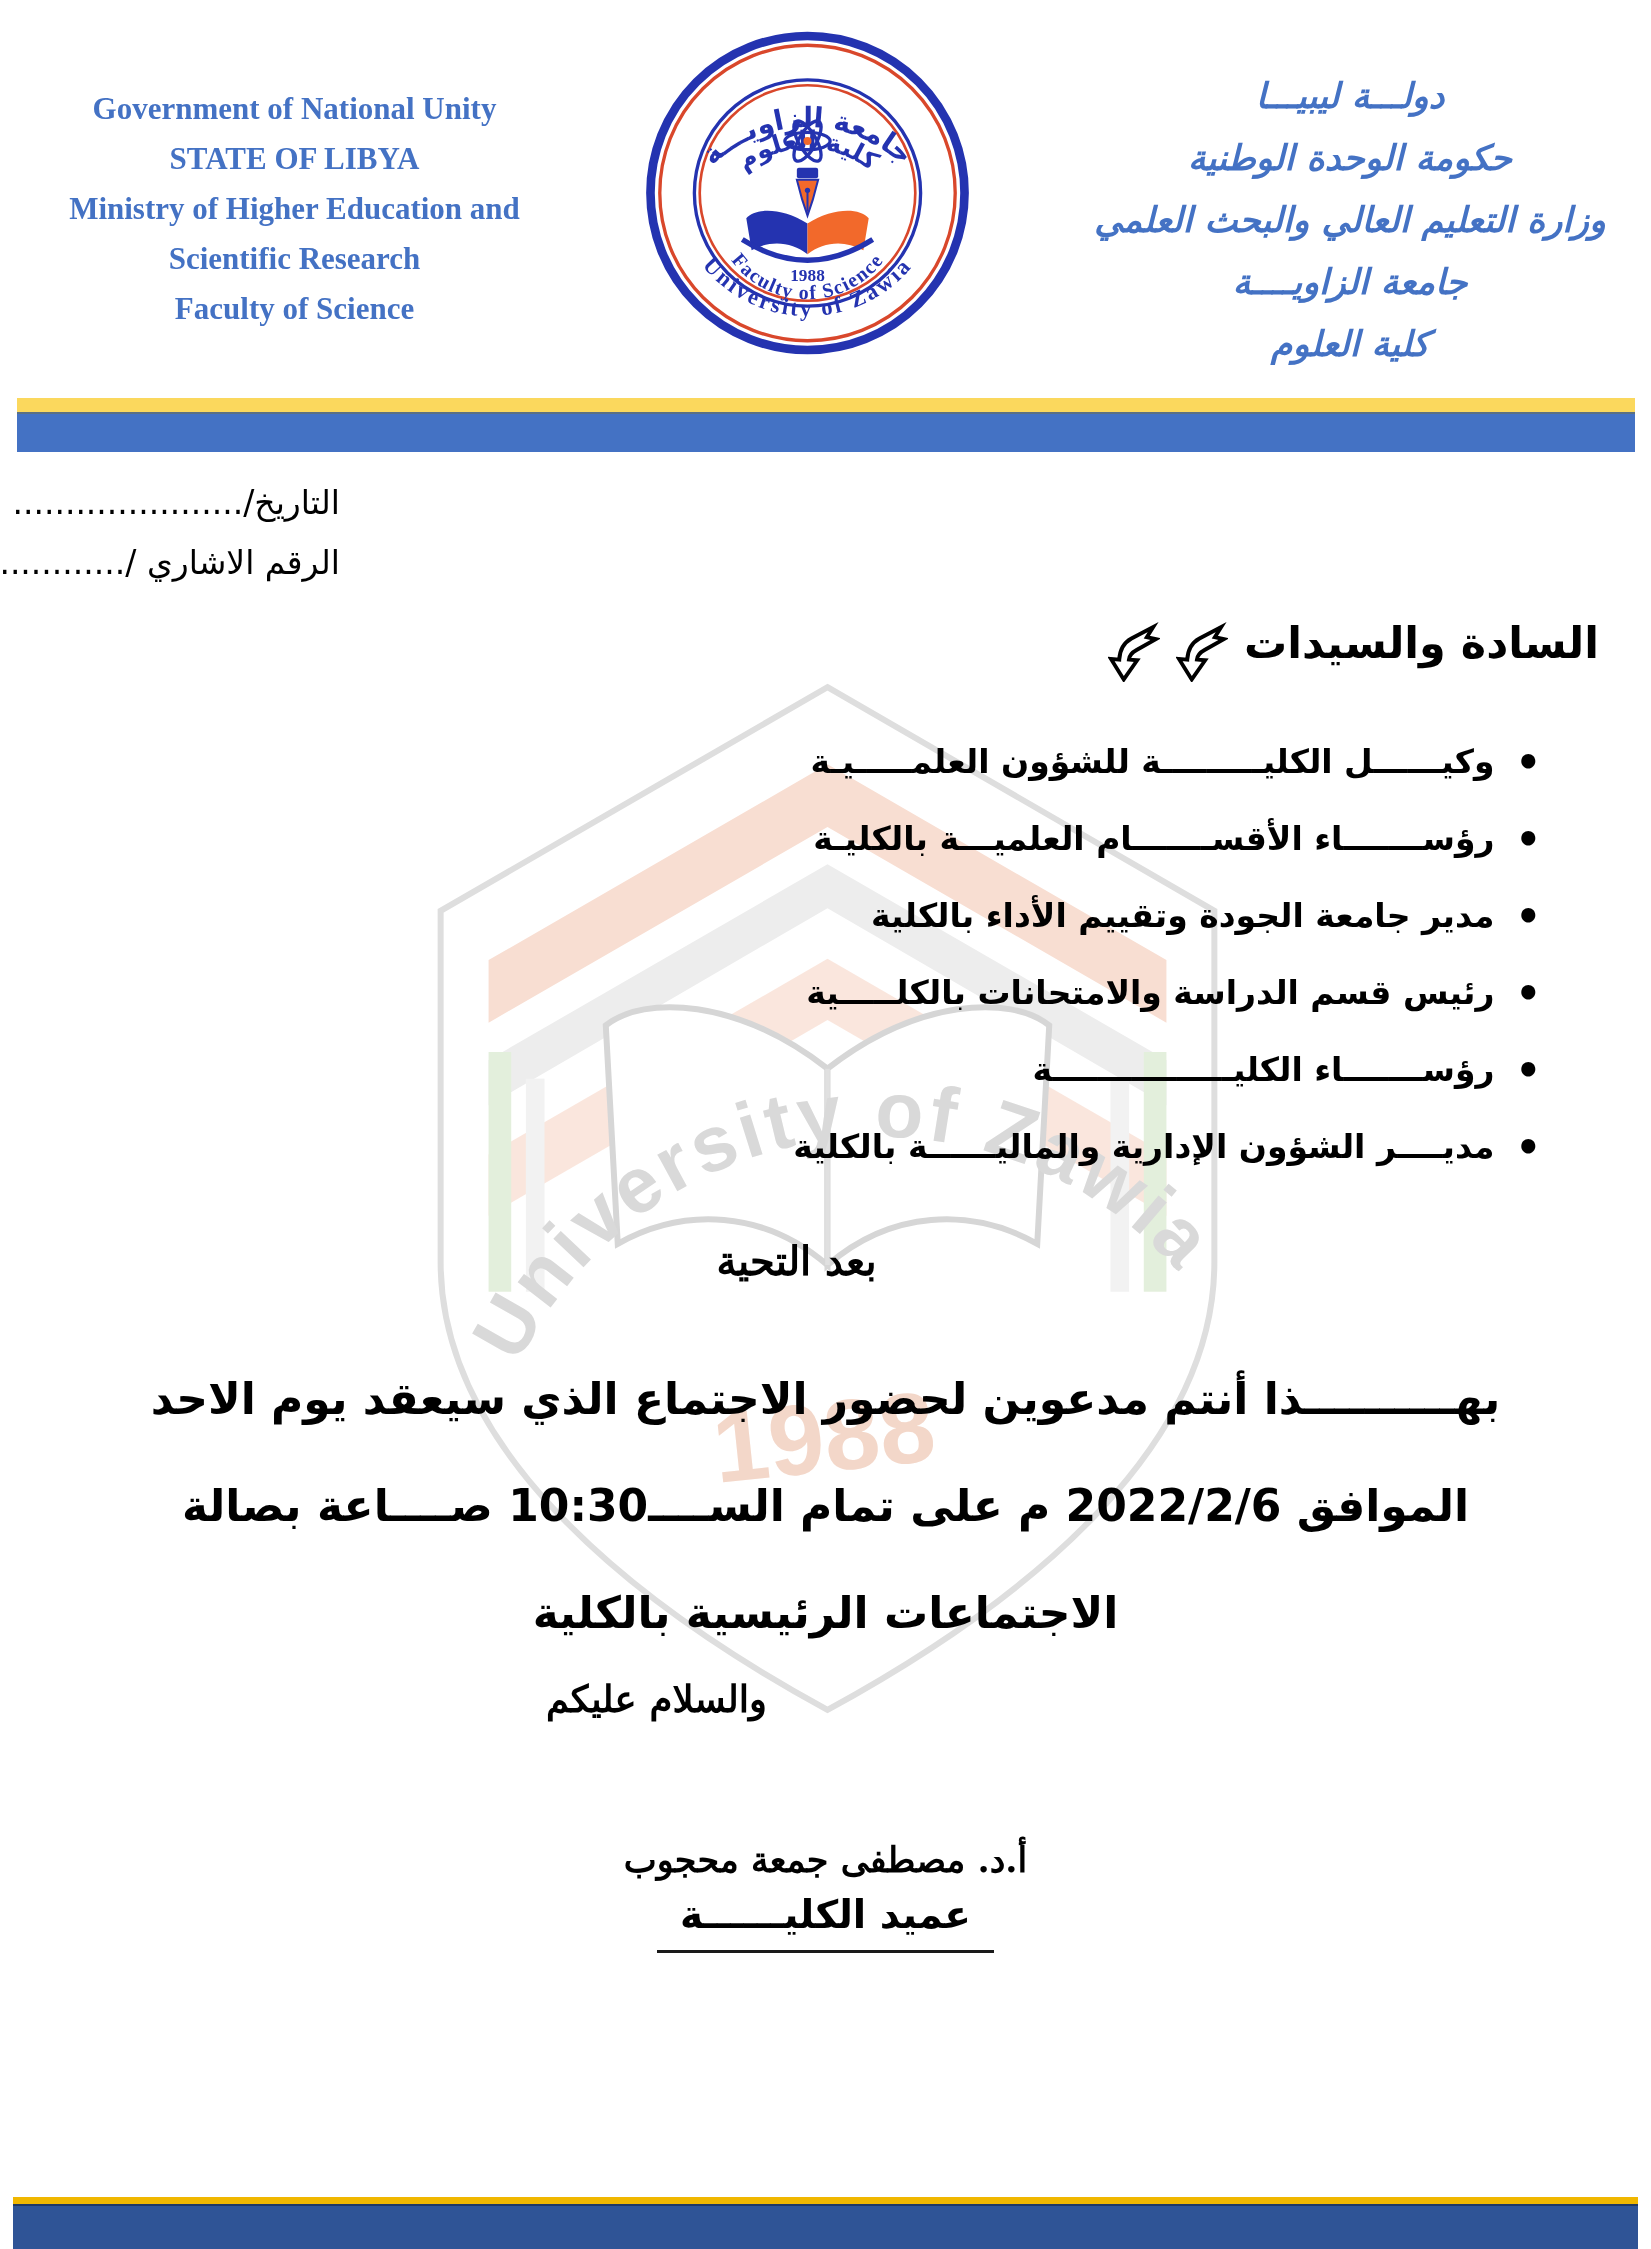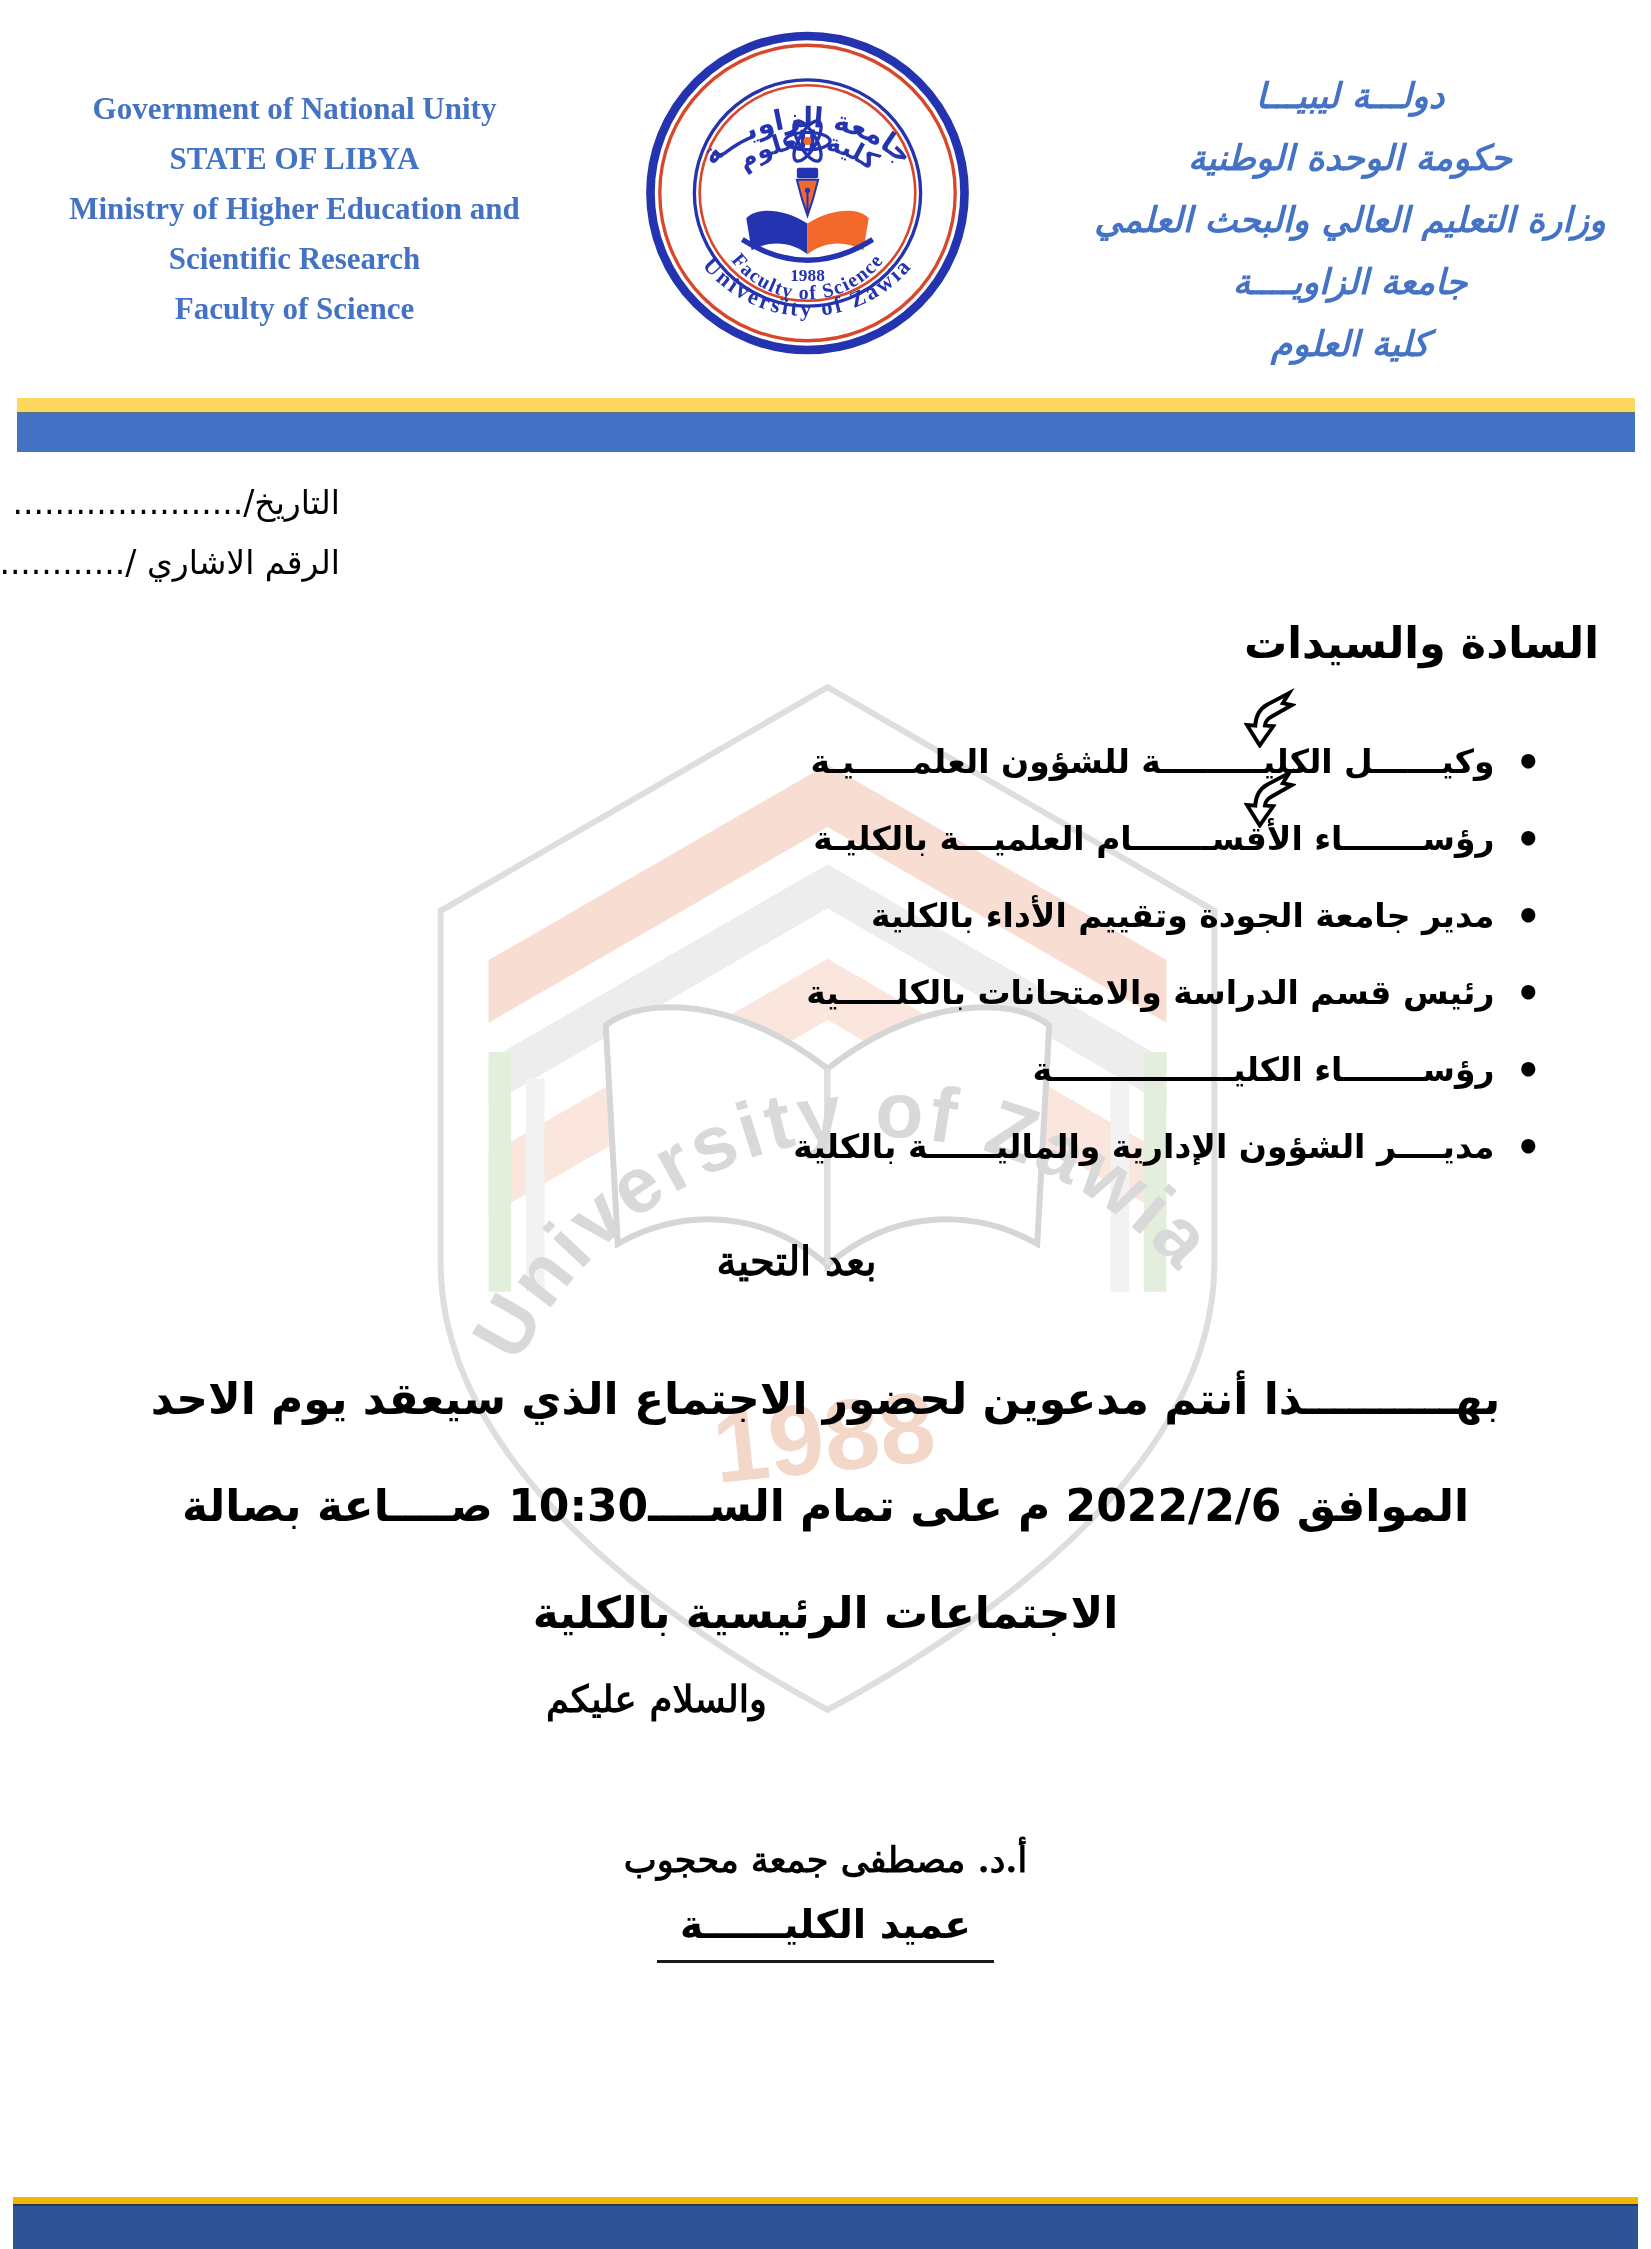--- a/index.html
+++ b/index.html
@@ -24,40 +24,40 @@
   .bar-bottom .strip-b{height:44px;background:#2F5496;border-top:2.7px solid #1F3864;}
 
   
   .refblock{position:absolute;left:27px;top:473px;width:313px;}
   .refblock .refline{direction:rtl;text-align:right;font-weight:normal;font-size:33px;line-height:60px;white-space:nowrap;}
 
   
   .watermark{position:absolute;left:418px;top:679px;pointer-events:none;}
 
   
-  .salutation{position:absolute;right:52px;top:618px;direction:rtl;display:flex;align-items:flex-end;gap:16px;flex-direction:column;}
+  .salutation{position:absolute;right:52px;top:618px;direction:rtl;display:flex;align-items:flex-start;gap:16px;}
   .salutation .txt{font-weight:bold;font-size:43px;}
   .arrow-icon{display:block;}
 
   
   .recipients{position:absolute;right:110px;top:723px;direction:rtl;}
   .recipient{display:flex;align-items:center;gap:21px;height:77px;font-weight:bold;font-size:33px;white-space:nowrap;}
   .recipient .dot{font-size:40px;line-height:1;}
 
   
   .greeting{position:absolute;left:0;top:1237px;width:1593px;text-align:center;
             font-family:"DejaVu Serif",serif;font-weight:bold;font-size:40px;}
   .bodytext{position:absolute;left:60px;top:1345px;width:1531px;direction:rtl;text-align:center;}
   .bodytext .line{font-weight:bold;font-size:44px;line-height:107px;white-space:nowrap;}
   .closing{position:absolute;left:0;top:1677px;width:1313px;text-align:center;
            font-family:"DejaVu Serif",serif;font-weight:bold;font-size:37px;}
 
   
   .sigblock{position:absolute;left:0;top:1839px;width:1651px;text-align:center;direction:rtl;}
-  .sig-name{font-family:"DejaVu Serif",serif;font-weight:bold;font-size:35px;margin-bottom:22px;}
+  .sig-name{font-family:"DejaVu Serif",serif;font-weight:bold;font-size:35px;margin-bottom:12px;}
   .sig-title{display:inline-block;font-weight:bold;font-size:39px;padding:0 22.6px 13.3px 22.6px;
              border-bottom:3.3px solid #1a1a1a;}
 </style>
 </head>
 <body>
 
 <div class="page">
 
   <svg class="watermark" width="819" height="1039" viewBox="0 0 1230 1560">
     <path d="M615 12 L1196 348 L1196 876 C1196 1142 938 1372 615 1548 C292 1372 34 1142 34 876 L34 348 Z" fill="none" stroke="#dedede" stroke-width="9"></path>

